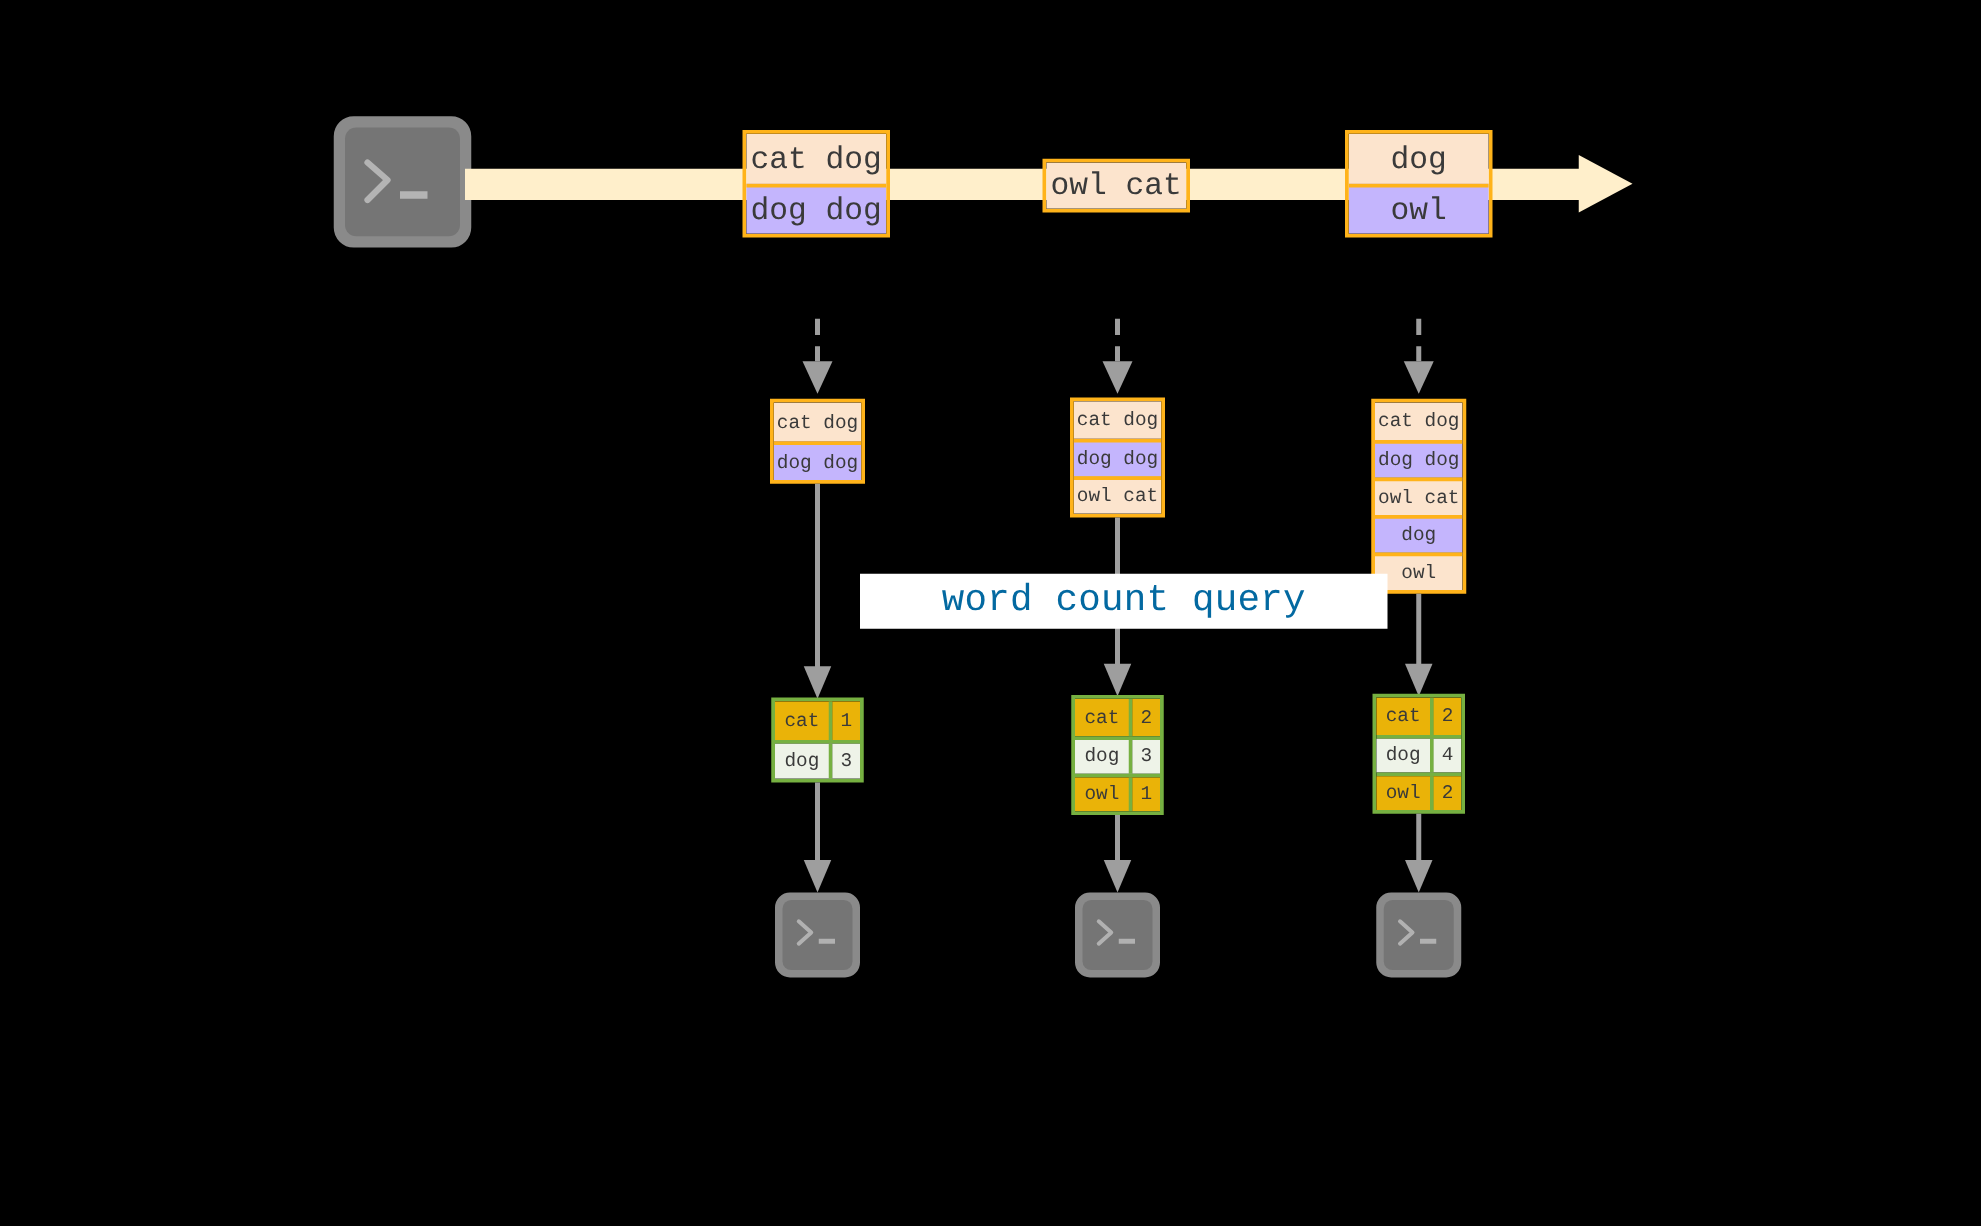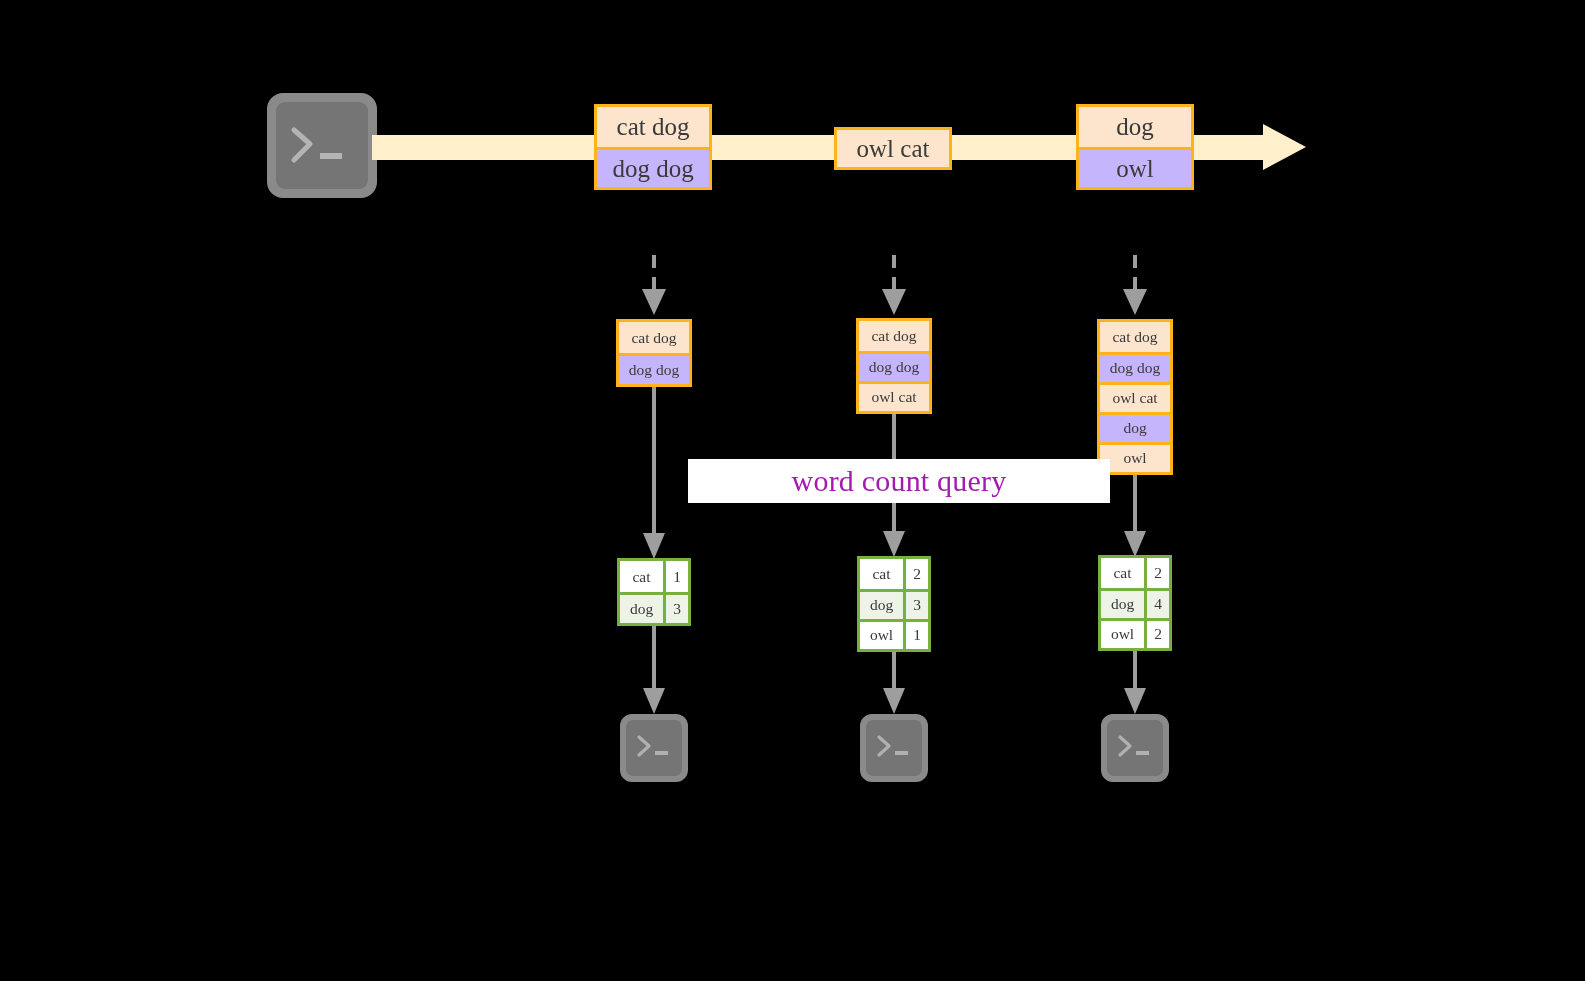--- a/index.html
+++ b/index.html
@@ -7,21 +7,21 @@
     margin: 0;
     padding: 0;
     background: #000000;
   }
   #canvas {
     position: relative;
     width: 1585px;
     height: 797px;
     background: #000000;
     overflow: hidden;
-    font-family: Liberation Serif, serif;
+    font-family: Liberation Mono, monospace;
     border-radius: 23px;
   }
 
   
   .terminal {
     position: absolute;
     box-sizing: border-box;
     background: #757575;
     border-style: solid;
     border-color: #8a8a8a;
@@ -97,37 +97,37 @@
     box-sizing: border-box;
     display: flex;
     align-items: center;
     justify-content: center;
     font-size: 15.5px;
     color: #3a3a3a;
     white-space: nowrap;
   }
   .gtable .gcell.k { flex: 0 0 46px; border-right: 3px solid #76B041; }
   .gtable .gcell.v { flex: 1 1 auto; }
-  .gtable .grow.dark  .gcell { background: #ffffff; }
+  .gtable .grow.dark  .gcell { background: #eab308; }
   .gtable .grow.light .gcell { background: #EEF3E8; }
 
   
   .conn { position: absolute; overflow: visible; }
 
   
   .query-band {
     position: absolute;
     background: #FFFFFF;
     display: flex;
     align-items: center;
     justify-content: center;
   }
   .query-band span {
     font-size: 30px;
-    color: #a21caf;
+    color: #0369a1;
     white-space: nowrap;
     letter-spacing: 0.2px;
   }
 </style>
 </head>
 <body>
 
 <div id="canvas">
 
   <div class="terminal" style="left:267px; top:93px; width:110px; height:105px; border-width:11px; border-radius:16px;">

